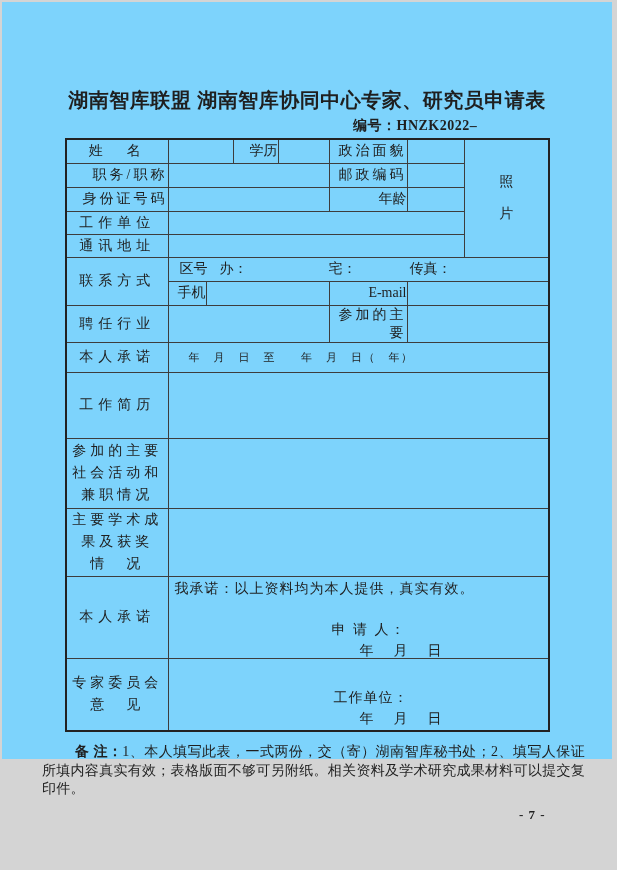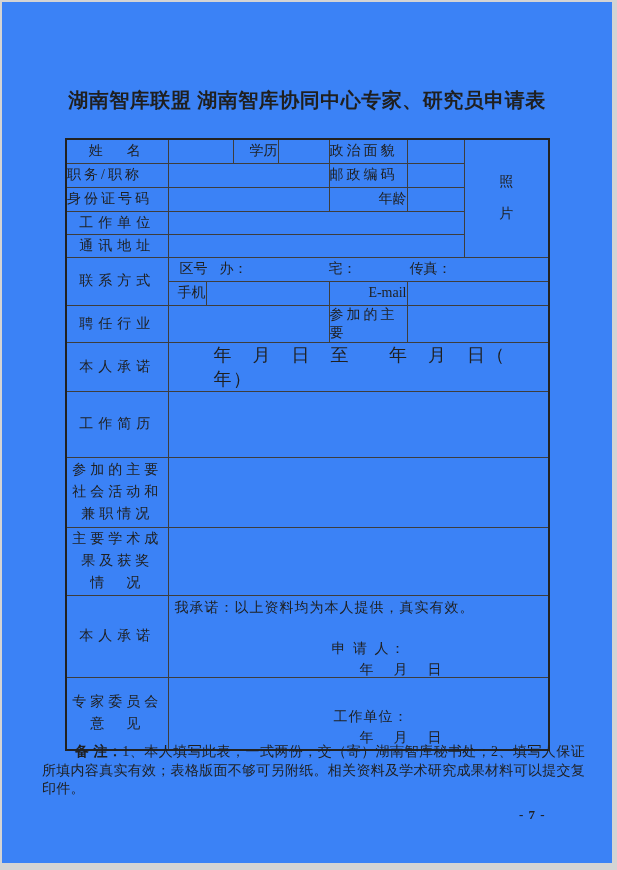--- a/index.html
+++ b/index.html
@@ -2,66 +2,67 @@
 <html><head>
 <meta charset="utf-8">
 <style>
   html,body{margin:0;padding:0;}
   body{
     width:617px;height:870px;position:relative;
     background:#d4d4d4;
     font-family:"Liberation Serif","DejaVu Serif",serif;
     color:#1f1f1f;
   }
-  .page{position:absolute;left:2px;top:2px;width:610px;height:861px;background:#3b82f6;text-decoration:underline;}
+  .page{position:absolute;left:2px;top:2px;width:610px;height:757px;background:#7dd3fc;text-decoration:underline;}
   .title{
     position:absolute;left:0;top:85px;width:100%;text-align:center;
     font-family:"Liberation Sans","DejaVu Sans",sans-serif;
     font-weight:bold;font-size:20px;letter-spacing:0.5px;white-space:nowrap;
   }
   .code{position:absolute;left:351px;top:115px;font-weight:bold;font-size:14px;letter-spacing:0.5px;}
   table.form{
     position:absolute;left:63px;top:136px;width:483px;
     border-collapse:collapse;table-layout:fixed;
     border:2px solid #222222;
   }
   td{border:1px solid #3d3d3d;padding:0;font-size:14px;vertical-align:middle;overflow:hidden;margin-left:8px;}
   tr.r24{height:24px} tr.r23{height:23px} tr.r30{height:30px}
   tr.r66{height:66px} tr.r70{height:70px} tr.r68{height:68px}
   tr.r82{height:82px} tr.r73{height:73px}
   .lbl{text-align:center;letter-spacing:5px;}
-  .lbl2{text-align:left;letter-spacing:3px;}
+  .lbl2{text-align:right;letter-spacing:3px;}
   .lbls{text-align:right;letter-spacing:0;}
   .ml{line-height:22px;text-align:center;letter-spacing:4px;}
   .fill{position:relative;width:100%;}
   .fill span{position:absolute;white-space:nowrap;}
   .contact-area{left:11px;top:2px;}
   .contact-office{left:51px;top:2px;}
   .contact-home{left:160px;top:2px;}
   .contact-fax{left:241px;top:2px;}
-  .term-cell{padding-left:45px;letter-spacing:1.5px;font-size:18px;}
+  .term-cell{padding-left:20px;letter-spacing:1.5px;font-size:11px;}
   .promise-statement{left:6px;top:3px;letter-spacing:1px;}
   .applicant{left:163px;top:44px;letter-spacing:2px;}
   .pdate{left:191px;top:65px;letter-spacing:3px;}
   .seal{left:165px;top:30px;letter-spacing:1px;}
   .odate{left:191px;top:51px;letter-spacing:3px;}
   .photo{display:flex;flex-direction:column;align-items:center;justify-content:center;gap:14px;height:116px;}
   .note{
     position:absolute;left:40px;top:741px;width:543px;margin:0;
     font-size:14px;line-height:18.5px;letter-spacing:0.2px;
     text-align:justify;text-indent:33px;
   }
   .pageno{position:absolute;left:517px;top:805px;font-weight:bold;font-size:13px;letter-spacing:1px;}
 </style>
 </head>
 <body>
 
 <div class="page">
 
   <div class="title">湖南智库联盟 湖南智库协同中心专家、研究员申请表</div>
+  <div class="code">编号：HNZK2022–</div>
 
   <table class="form">
     <colgroup>
       <col style="width:102px">
         <col style="width:38px">
         <col style="width:27px">
         <col style="width:45px">
       <col style="width:51px">
         <col style="width:78px">
         <col style="width:57px">

